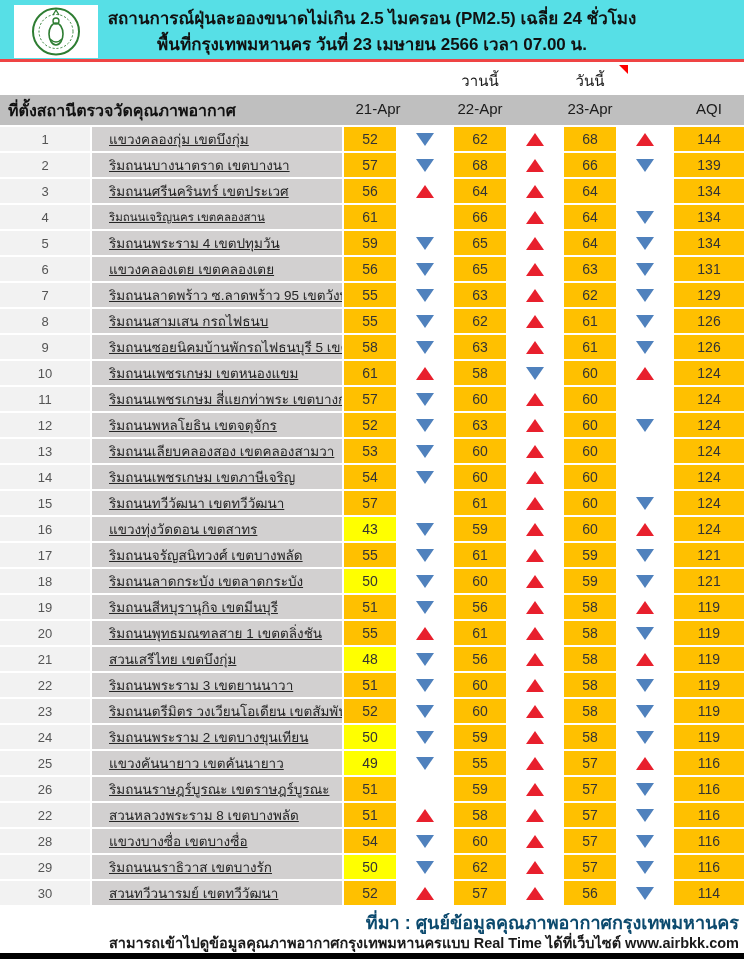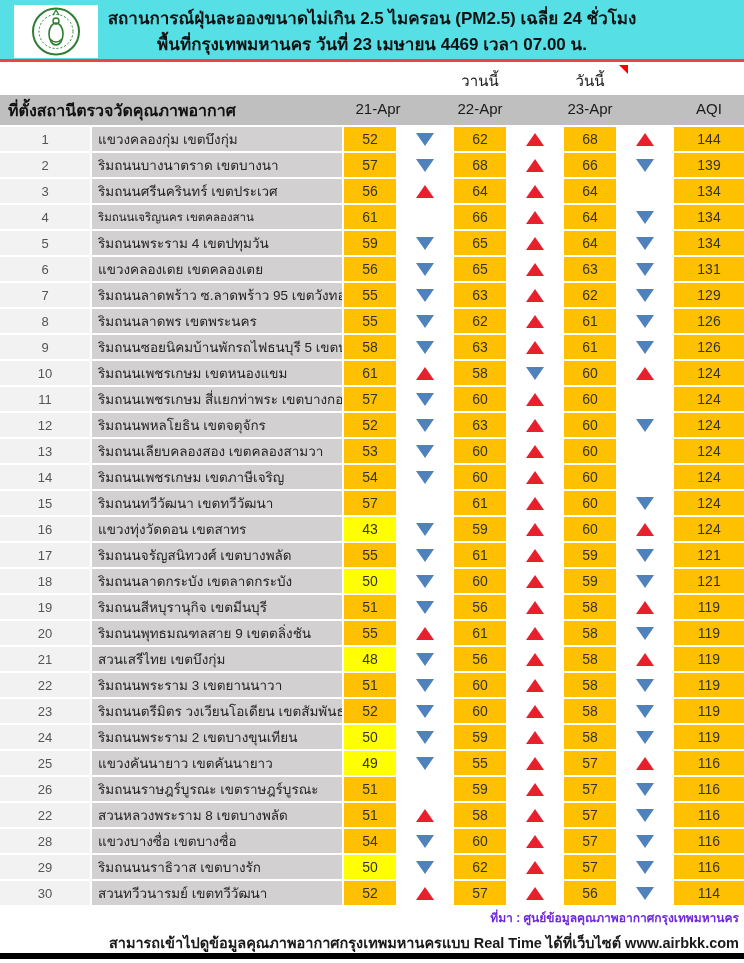--- a/index.html
+++ b/index.html
@@ -34,55 +34,55 @@
   .colhead-date{position:absolute;top:5px;width:52px;text-align:center;font-size:15px;color:#1a1a1a;}
   .ch-d1{left:344px;margin-left:8px;} .ch-d2{left:454px;} .ch-d3{left:564px;}
   .ch-aqi{left:674px;width:70px;}
 
   
   .grid{position:absolute;left:0;top:127px;width:744px;
     display:grid;grid-template-columns:90px 250px 52px 54px 52px 54px 52px 54px 70px;
     grid-auto-rows:24px;column-gap:2px;row-gap:2px;background:#fff;}
   .cell{display:flex;align-items:center;justify-content:center;overflow:hidden;}
   .cell-no{background:var(--row_num_bg);font-size:13px;color:#555;}
-  .cell-name{background:var(--station_bg);justify-content:flex-start;padding-left:6px;
-    font-size:13.5px;color:#262626;white-space:nowrap;}
+  .cell-name{background:var(--station_bg);justify-content:flex-start;padding-left:17px;
+    font-size:13.5px;color:#262626;white-space:nowrap;text-decoration:underline;}
   .cell-name.small{font-size:11.5px;}
   .cell-val{font-size:14px;color:#333;}
   .bg-orange{background:var(--value_orange);}
   .bg-yellow{background:var(--value_yellow);}
   .cell-arrow{background:#fff;}
   .tri-up{width:0;height:0;border-left:9px solid transparent;border-right:9px solid transparent;
     border-bottom:13px solid var(--trend_up);}
   .tri-down{width:0;height:0;border-left:9px solid transparent;border-right:9px solid transparent;
     border-top:13px solid var(--trend_down);}
 
   
-  .footer-source{position:absolute;right:5px;top:908px;font-size:12px;font-weight:bold;color:#6d28d9;}
+  .footer-source{position:absolute;right:5px;top:908px;font-size:18px;font-weight:bold;color:#0c4a6e;}
   .footer-realtime{position:absolute;right:5px;top:931px;font-size:14.5px;font-weight:bold;color:#1a1a1a;}
   .bottom-bar{position:absolute;left:0;top:953px;width:744px;height:6px;background:#000;}
 </style>
 </head>
 <body>
 
 <div id="app">
 
   <div class="band-cyan">
     <div class="logo-box">
       <svg width="84" height="53" viewBox="0 0 84 53">
         <circle cx="42" cy="26.5" r="23" fill="none" stroke="#2e7d32" stroke-width="2"></circle>
         <circle cx="42" cy="26.5" r="17" fill="none" stroke="#2e7d32" stroke-width="1" stroke-dasharray="2 2"></circle>
         <ellipse cx="42" cy="29" rx="7" ry="11" fill="none" stroke="#2e7d32" stroke-width="1.6"></ellipse>
         <circle cx="42" cy="16" r="3" fill="none" stroke="#2e7d32" stroke-width="1.4"></circle>
         <path d="M36 34 q6 6 12 0" fill="none" stroke="#2e7d32" stroke-width="1.4"></path>
         <path d="M39 10 l3 -5 l3 5" fill="none" stroke="#2e7d32" stroke-width="1.3"></path>
       </svg>
     </div>
     <div class="title-line l1">สถานการณ์ฝุ่นละอองขนาดไม่เกิน 2.5 ไมครอน (PM2.5) เฉลี่ย 24 ชั่วโมง</div>
-    <div class="title-line">พื้นที่กรุงเทพมหานคร วันที่ 23 เมษายน 4469 เวลา 07.00 น.</div>
+    <div class="title-line">พื้นที่กรุงเทพมหานคร วันที่ 23 เมษายน 2566 เวลา 07.00 น.</div>
   </div>
 
   <div class="band-sub">
     <div class="sub-label sub-yesterday">วานนี้</div>
     <div class="sub-label sub-today">วันนี้</div>
     <div class="corner-flag"></div>
   </div>
 
   <div class="band-colhead">
     <div class="colhead-station">ที่ตั้งสถานีตรวจวัดคุณภาพอากาศ</div>
@@ -188,21 +188,21 @@
       <div class="cell cell-val bg-orange">63</div>
       <div class="cell cell-arrow">
         <div class="tri-up"></div>
       </div>
       <div class="cell cell-val bg-orange">62</div>
       <div class="cell cell-arrow">
         <div class="tri-down"></div>
       </div>
       <div class="cell cell-val bg-orange">129</div>
       <div class="cell cell-no">8</div>
-      <div class="cell cell-name">ริมถนนลาดพร เขตพระนคร</div>
+      <div class="cell cell-name">ริมถนนสามเสน กรถไฟธนบ</div>
       <div class="cell cell-val bg-orange">55</div>
       <div class="cell cell-arrow">
         <div class="tri-down"></div>
       </div>
       <div class="cell cell-val bg-orange">62</div>
       <div class="cell cell-arrow">
         <div class="tri-up"></div>
       </div>
       <div class="cell cell-val bg-orange">61</div>
       <div class="cell cell-arrow">
@@ -360,21 +360,21 @@
       <div class="cell cell-val bg-orange">56</div>
       <div class="cell cell-arrow">
         <div class="tri-up"></div>
       </div>
       <div class="cell cell-val bg-orange">58</div>
       <div class="cell cell-arrow">
         <div class="tri-up"></div>
       </div>
       <div class="cell cell-val bg-orange">119</div>
       <div class="cell cell-no">20</div>
-      <div class="cell cell-name">ริมถนนพุทธมณฑลสาย 9 เขตตลิ่งชัน</div>
+      <div class="cell cell-name">ริมถนนพุทธมณฑลสาย 1 เขตตลิ่งชัน</div>
       <div class="cell cell-val bg-orange">55</div>
       <div class="cell cell-arrow">
         <div class="tri-up"></div>
       </div>
       <div class="cell cell-val bg-orange">61</div>
       <div class="cell cell-arrow">
         <div class="tri-up"></div>
       </div>
       <div class="cell cell-val bg-orange">58</div>
       <div class="cell cell-arrow">

